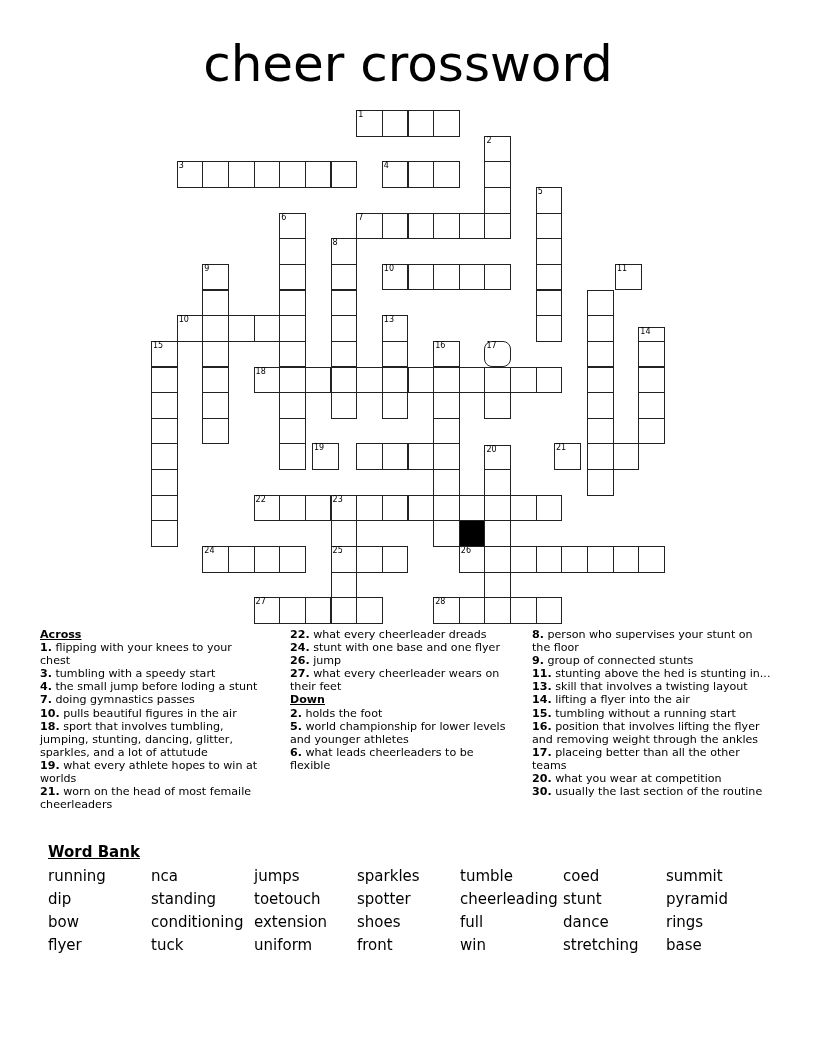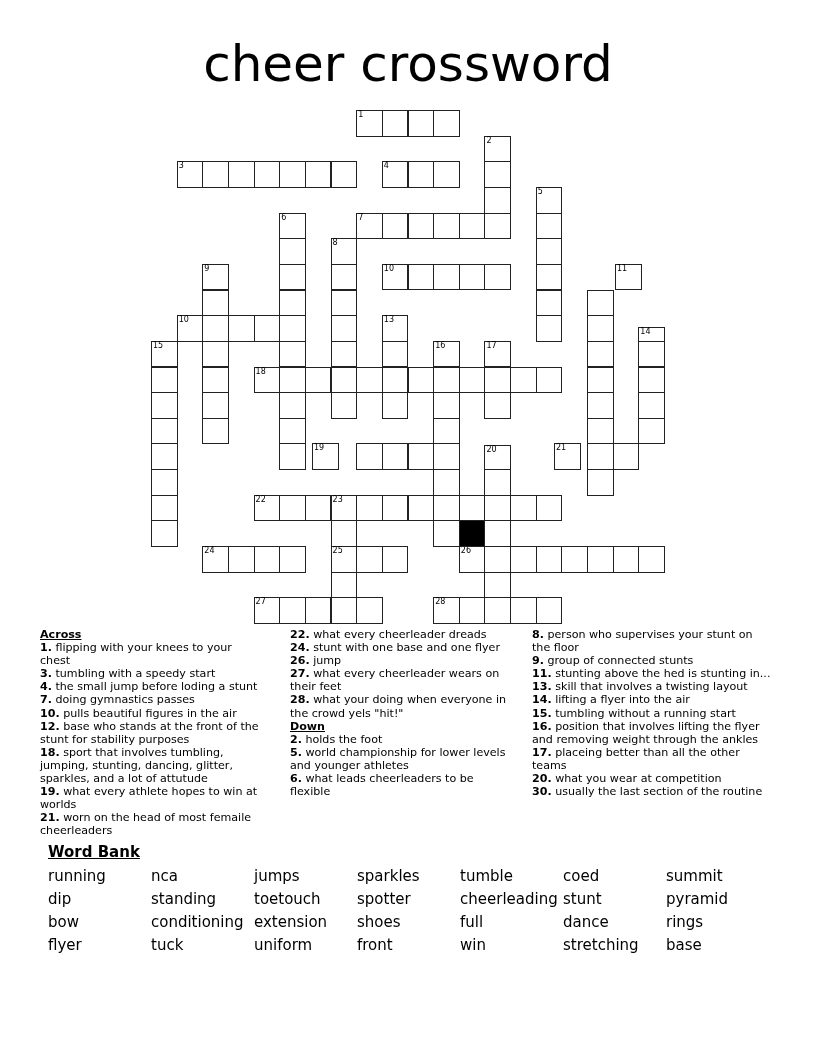--- a/index.html
+++ b/index.html
@@ -146,21 +146,21 @@
     <div class="cell" style="left: 433.15px; top: 340.85px;">
       <span class="num">16</span>
     </div>
     <div class="cell" style="left: 433.15px; top: 366.5px;"></div>
     <div class="cell" style="left: 433.15px; top: 392.15px;"></div>
     <div class="cell" style="left: 433.15px; top: 417.8px;"></div>
     <div class="cell" style="left: 433.15px; top: 443.45px;"></div>
     <div class="cell" style="left: 433.15px; top: 469.1px;"></div>
     <div class="cell" style="left: 433.15px; top: 494.75px;"></div>
     <div class="cell" style="left: 433.15px; top: 520.4px;"></div>
-    <div class="cell" style="left: 484.45px; top: 340.85px;">
+    <div class="cell" style="left: 484.45px; top: 340.85px; border-radius: 8px;">
       <span class="num">17</span>
     </div>
     <div class="cell" style="left: 484.45px; top: 366.5px;"></div>
     <div class="cell" style="left: 484.45px; top: 392.15px;"></div>
     <div class="cell" style="left: 253.6px; top: 366.5px;">
       <span class="num">18</span>
     </div>
     <div class="cell" style="left: 304.9px; top: 366.5px;"></div>
     <div class="cell" style="left: 356.2px; top: 366.5px;"></div>
     <div class="cell" style="left: 407.5px; top: 366.5px;"></div>
@@ -239,33 +239,31 @@
   </div>
 
 <div id="col1" class="col">
   <span class="head">Across</span>
   <div id="c1">
       <span class="clue"><b>1.</b> flipping with your knees to your chest</span>
       <span class="clue"><b>3.</b> tumbling with a speedy start</span>
       <span class="clue"><b>4.</b> the small jump before loding a stunt</span>
       <span class="clue"><b>7.</b> doing gymnastics passes</span>
       <span class="clue"><b>10.</b> pulls beautiful figures in the air</span>
-      <span class="clue"><b>12.</b> base who stands at the front of the stunt for stability purposes</span>
       <span class="clue"><b>18.</b> sport that involves tumbling, jumping, stunting, dancing, glitter, sparkles, and a lot of attutude</span>
       <span class="clue"><b>19.</b> what every athlete hopes to win at worlds</span>
       <span class="clue"><b>21.</b> worn on the head of most femaile cheerleaders</span>
     </div>
 </div>
 <div id="col2" class="col">
   <div id="c2a">
       <span class="clue"><b>22.</b> what every cheerleader dreads</span>
       <span class="clue"><b>24.</b> stunt with one base and one flyer</span>
       <span class="clue"><b>26.</b> jump</span>
       <span class="clue"><b>27.</b> what every cheerleader wears on their feet</span>
-      <span class="clue"><b>28.</b> what your doing when everyone in the crowd yels "hit!"</span>
     </div>
   <span class="head">Down</span>
   <div id="c2d">
       <span class="clue"><b>2.</b> holds the foot</span>
       <span class="clue"><b>5.</b> world championship for lower levels and younger athletes</span>
       <span class="clue"><b>6.</b> what leads cheerleaders to be flexible</span>
     </div>
 </div>
 <div id="col3" class="col">
   <div id="c3">

